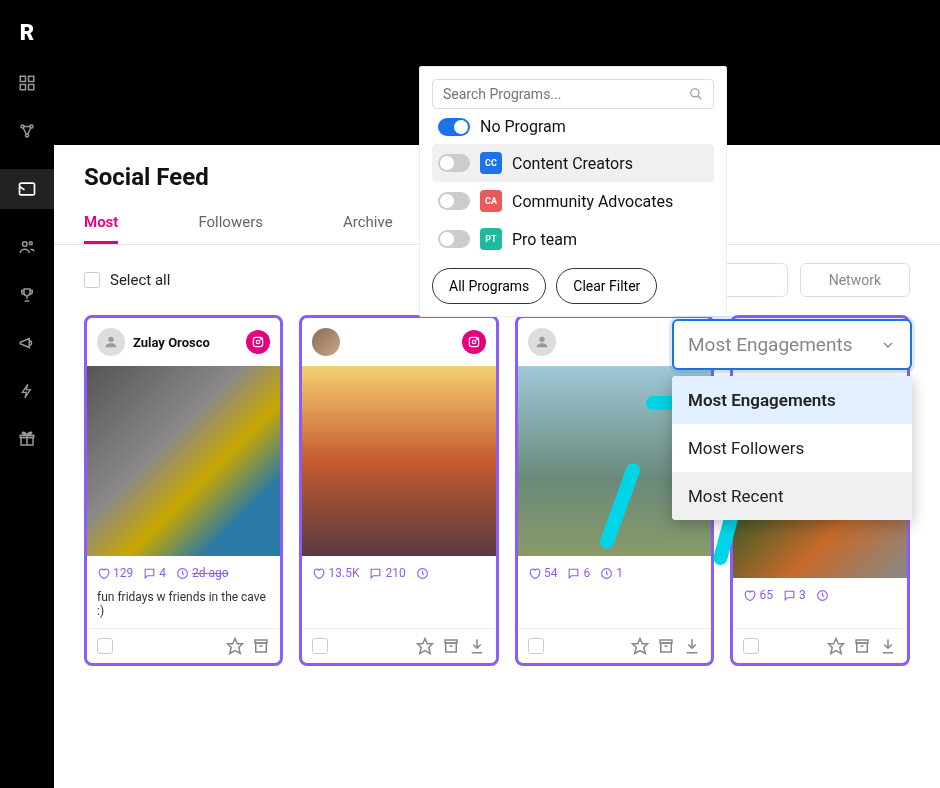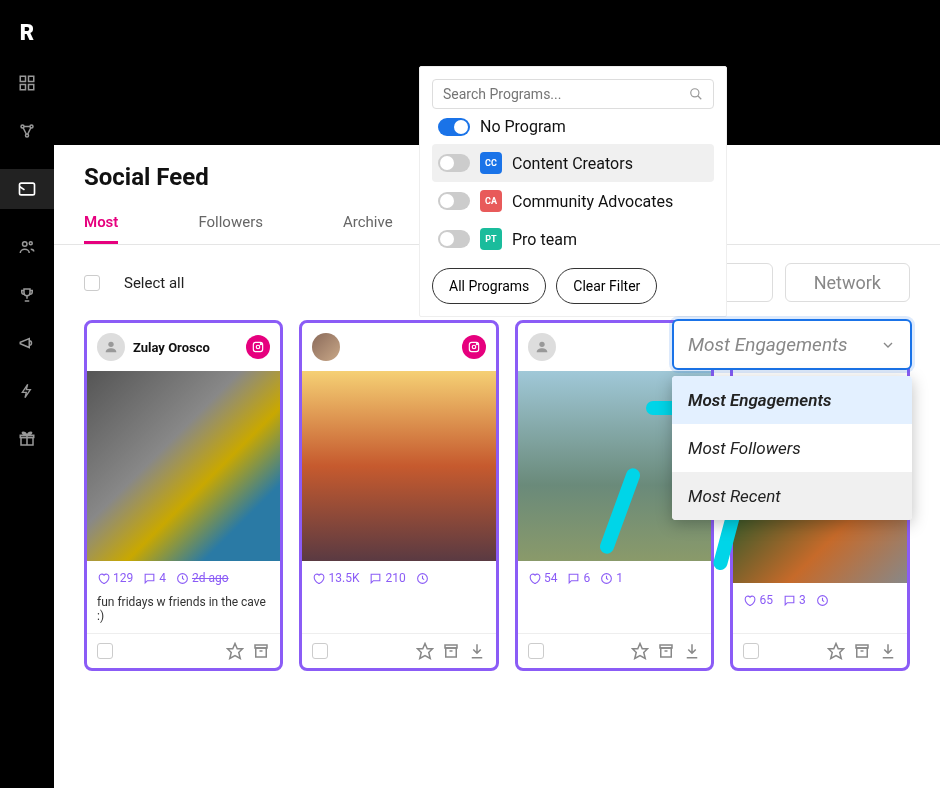--- a/index.html
+++ b/index.html
@@ -10,24 +10,24 @@
 .nav-icon { width: 20px; height: 20px; display: flex; align-items: center; justify-content: center; color: #999; cursor: pointer; }
 .nav-icon.active { background: #222; width: 54px; height: 40px; color: #fff; }
 
 .main { position: absolute; left: 54px; top: 145px; width: 886px; height: 643px; background: #fff; }
 .page-title { font-size: 24px; font-weight: 700; padding: 18px 30px 12px; color: #111; }
 .tabs { display: flex; border-bottom: 1px solid #e5e5e5; padding: 0 30px; gap: 80px; }
 .tab { padding: 10px 0; font-size: 15px; color: #666; cursor: pointer; border-bottom: 3px solid transparent; }
 .tab.active { color: #e6007e; border-bottom-color: #e6007e; font-weight: 600; }
 
 .toolbar { display: flex; align-items: center; padding: 18px 30px; gap: 12px; }
-.select-all { display: flex; align-items: center; gap: 24px; font-size: 15px; color: #222; }
+.select-all { display: flex; align-items: center; gap: 10px; font-size: 15px; color: #222; }
 .checkbox { width: 16px; height: 16px; border: 1.5px solid #ccc; border-radius: 3px; cursor: pointer; }
 .spacer { flex: 1; }
-.dropdown-btn { border: 1px solid #ddd; border-radius: 6px; padding: 8px 28px; font-size: 18px; color: #888; background: #fff; display: flex; align-items: center; gap: 6px; cursor: pointer; min-width: 100px; }
+.dropdown-btn { border: 1px solid #ddd; border-radius: 6px; padding: 8px 28px; font-size: 14px; color: #888; background: #fff; display: flex; align-items: center; gap: 6px; cursor: pointer; min-width: 100px; }
 
 .feed-grid { display: flex; gap: 16px; padding: 0 30px; }
 .card { width: 200px; border: 3px solid #8b5cf6; border-radius: 8px; background: #fff; display: flex; flex-direction: column; position: relative; }
 .card-head { display: flex; align-items: center; padding: 10px; gap: 8px; }
 .avatar { width: 28px; height: 28px; border-radius: 50%; background: #ddd; display: flex; align-items: center; justify-content: center; }
 .avatar svg { width: 16px; height: 16px; fill: #999; }
 .author { font-size: 13px; font-weight: 700; color: #111; }
 .ig-badge { width: 24px; height: 24px; border-radius: 50%; background: #e6007e; margin-left: auto; display: flex; align-items: center; justify-content: center; }
 .card-img { width: 100%; height: 190px; background: #888; }
 .card-stats { display: flex; align-items: center; gap: 10px; padding: 10px; font-size: 12px; color: #8b5cf6; }
@@ -58,21 +58,21 @@
 .toggle.on { background: #1a73e8; }
 .toggle.on::after { left: 16px; }
 .prog-badge { width: 22px; height: 22px; border-radius: 4px; font-size: 9px; font-weight: 700; color: #fff; display: flex; align-items: center; justify-content: center; }
 .b-cc { background: #1a73e8; }
 .b-ca { background: #e85a5a; }
 .b-pt { background: #1abc9c; }
 .prog-actions { display: flex; gap: 10px; margin-top: 10px; }
 .pill-btn { border: 1.5px solid #333; border-radius: 999px; padding: 9px 16px; font-size: 14px; background: #fff; cursor: pointer; }
 
 
-.sort-wrap { position: absolute; left: 672px; top: 319px; z-index: 40; width: 240px; font-style: italic; }
+.sort-wrap { position: absolute; left: 672px; top: 319px; z-index: 40; width: 240px; }
 .sort-btn { border: 2px solid #1a73e8; border-radius: 6px; padding: 12px 14px; font-size: 19px; color: #888; background: #fff; display: flex; align-items: center; justify-content: space-between; cursor: pointer; box-shadow: 0 0 0 3px rgba(26,115,232,0.15); }
 .sort-menu { margin-top: 6px; background: #fff; box-shadow: 0 4px 16px rgba(0,0,0,0.25); border-radius: 4px; overflow: hidden; }
 .sort-opt { padding: 14px 16px; font-size: 17px; color: #222; cursor: pointer; }
 .sort-opt.sel { background: #e3f0ff; font-weight: 600; }
 .sort-opt.hov { background: #f0f0f0; }
 
 svg { display: block; }
 </style>
 </head>
 <body>

